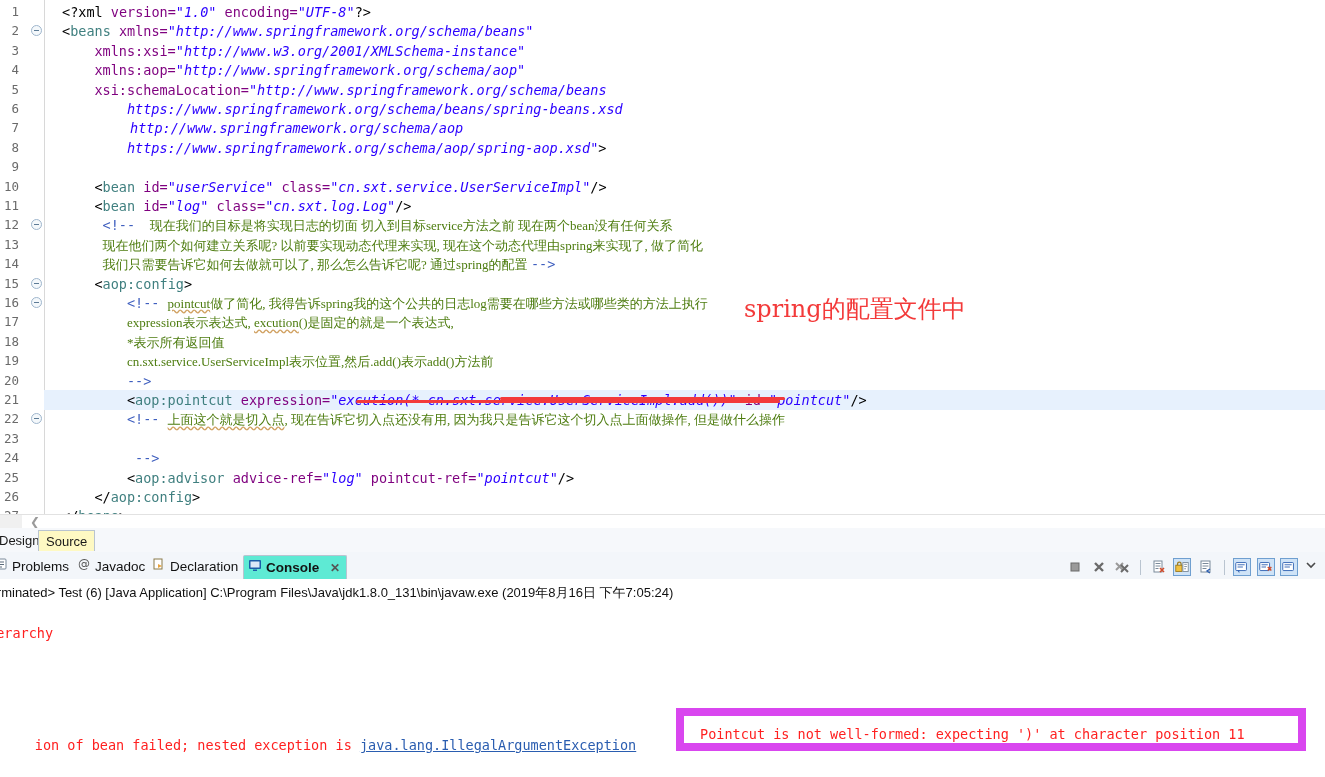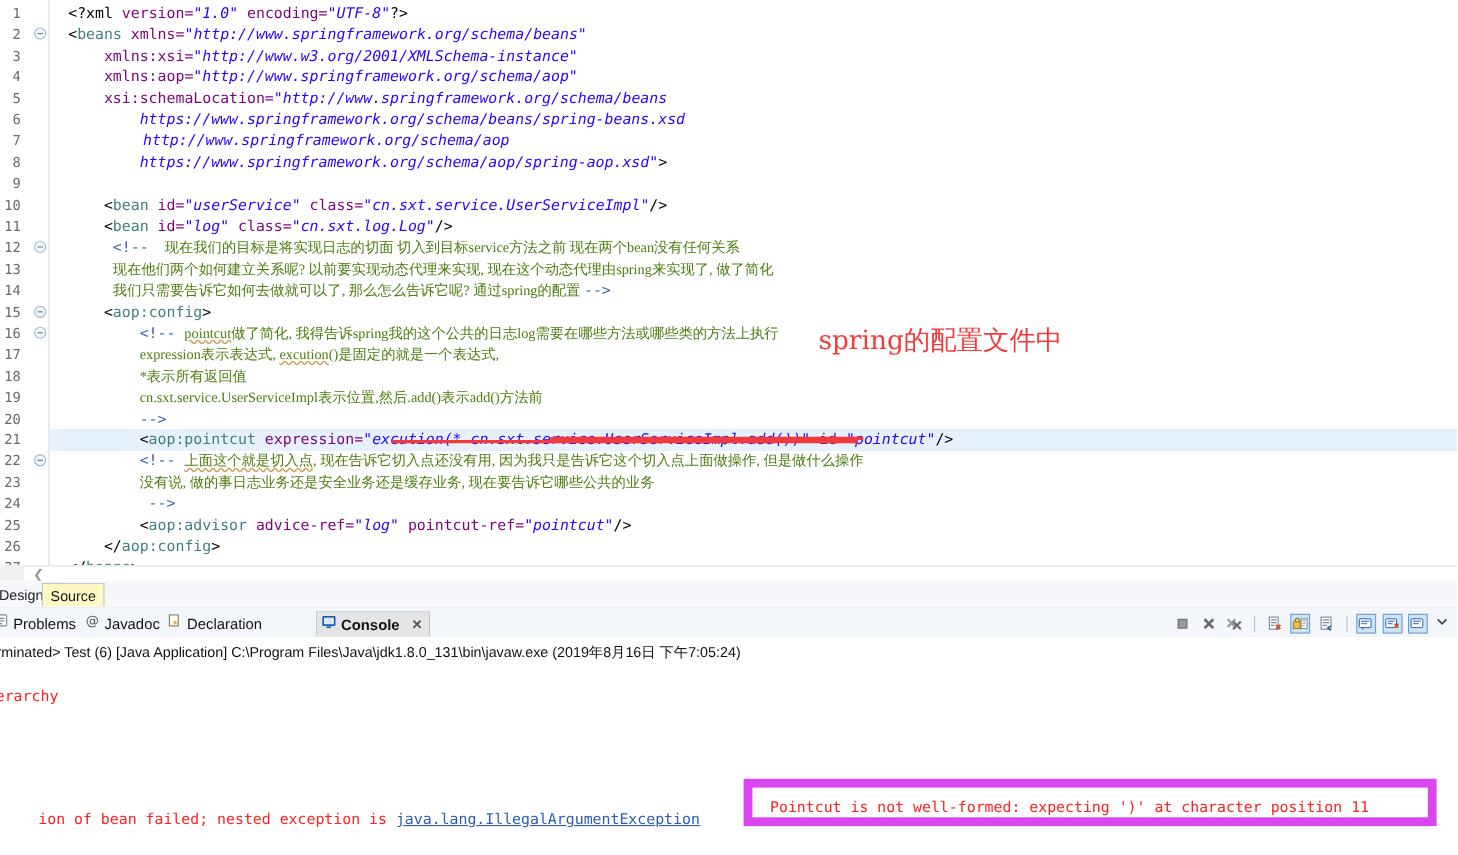--- a/index.html
+++ b/index.html
@@ -58,22 +58,22 @@
   }
   .dstab.sel{background:#fef9c3;border:1px solid #b9c4d0;border-bottom:none;}
   .dstab.design{left:-8px;}
   .dstab.source{left:38px;}
 
   
   .viewbar{position:absolute;left:0;top:552px;width:1325px;height:27px;background:#f3f6fa;border-bottom:1px solid #c9d2dd;}
   .vtab{position:absolute;top:3px;height:24px;line-height:24px;font-size:13.5px;color:#121212;white-space:nowrap;}
   .vtab .vlabel{vertical-align:middle;}
   .vtab.sel{
-    background:#e5e5e5;border:1px solid #b9c4d0;border-bottom:none;border-radius:2px 2px 0 0;
-    font-weight:bold;padding:0 6px 0 4px;margin-left:44px;
+    background:#5eead4;border:1px solid #b9c4d0;border-bottom:none;border-radius:2px 2px 0 0;
+    font-weight:bold;padding:0 6px 0 4px;
   }
   .vicon{display:inline-block;vertical-align:middle;margin-right:4px;}
   .closex{display:inline-block;margin-left:7px;color:#555;font-size:12px;vertical-align:middle;}
 
   .ctoolbar{position:absolute;right:2px;top:556px;height:22px;}
   .tbtn{
     display:inline-block;width:18px;height:18px;margin:2px 1px;vertical-align:middle;
     position:relative;box-sizing:border-box;
   }
   .tbtn.on{background:#cfe3f7;border:1px solid #6f9fd0;}
@@ -156,21 +156,20 @@
         <div class="cl" style="top: 254.2px; padding-left: 58.6px;"><span class="cmtcn">我们只需要告诉它如何去做就可以了, 那么怎么告诉它呢? 通过spring的配置 </span><span class="cmt">--&gt;</span></div>
         <div class="cl" style="top: 273.6px; padding-left: 50.48px;"><span class="punc">&lt;</span><span class="tag">aop:config</span><span class="punc">&gt;</span></div>
         <div class="cl" style="top: 293px; padding-left: 82.96px;"><span class="cmt">&lt;!-- </span><span class="cmtcn sq">pointcut</span><span class="cmtcn">做了简化, 我得告诉spring我的这个公共的日志log需要在哪些方法或哪些类的方法上执行</span></div>
         <div class="cl" style="top: 312.4px; padding-left: 82.96px;"><span class="cmtcn">expression表示表达式, </span><span class="cmtcn sq">excution</span><span class="cmtcn">()是固定的就是一个表达式,</span></div>
         <div class="cl" style="top: 331.8px; padding-left: 82.96px;"><span class="cmtcn">*表示所有返回值</span></div>
         <div class="cl" style="top: 351.2px; padding-left: 82.96px;"><span class="cmtcn">cn.sxt.service.UserServiceImpl表示位置,然后.add()表示add()方法前</span></div>
         <div class="cl" style="top: 370.6px; padding-left: 82.96px;"><span class="cmt">--&gt;</span></div>
         <div class="hlrow" style="top: 390px;"></div>
         <div class="cl" style="top: 390px; padding-left: 82.96px;"><span class="punc">&lt;</span><span class="tag">aop:pointcut</span><span class="attr"> expression=</span><span class="val">"excution(* cn.sxt.service.UserServiceImpl.add())"</span><span class="attr"> id=</span><span class="val">"pointcut"</span><span class="punc">/&gt;</span></div>
         <div class="cl" style="top: 409.4px; padding-left: 82.96px;"><span class="cmt">&lt;!-- </span><span class="cmtcn sq">上面这个就是切入点</span><span class="cmtcn">, 现在告诉它切入点还没有用, 因为我只是告诉它这个切入点上面做操作, 但是做什么操作</span></div>
-        <div class="cl" style="top: 428.8px; padding-left: 82.96px;"><span class="cmtcn">没有说, 做的事日志业务还是安全业务还是缓存业务, 现在要告诉它哪些公共的业务</span></div>
         <div class="cl" style="top: 448.2px; padding-left: 91.08px;"><span class="cmt">--&gt;</span></div>
         <div class="cl" style="top: 467.6px; padding-left: 82.96px;"><span class="punc">&lt;</span><span class="tag">aop:advisor</span><span class="attr"> advice-ref=</span><span class="val">"log"</span><span class="attr"> pointcut-ref=</span><span class="val">"pointcut"</span><span class="punc">/&gt;</span></div>
         <div class="cl" style="top: 487px; padding-left: 50.48px;"><span class="punc">&lt;/</span><span class="tag">aop:config</span><span class="punc">&gt;</span></div>
         <div class="cl" style="top: 506.4px; padding-left: 18px;"><span class="punc">&lt;/</span><span class="tag">beans</span><span class="punc">&gt;</span></div>
       </div>
   </div>
 
   <div class="annot annot-2">spring的配置文件中</div>
   <div class="redline" style="left:356px;top:400px;width:424px;"></div>
   <div class="redline" style="left:500px;top:397px;width:285px;height:3px;"></div>

